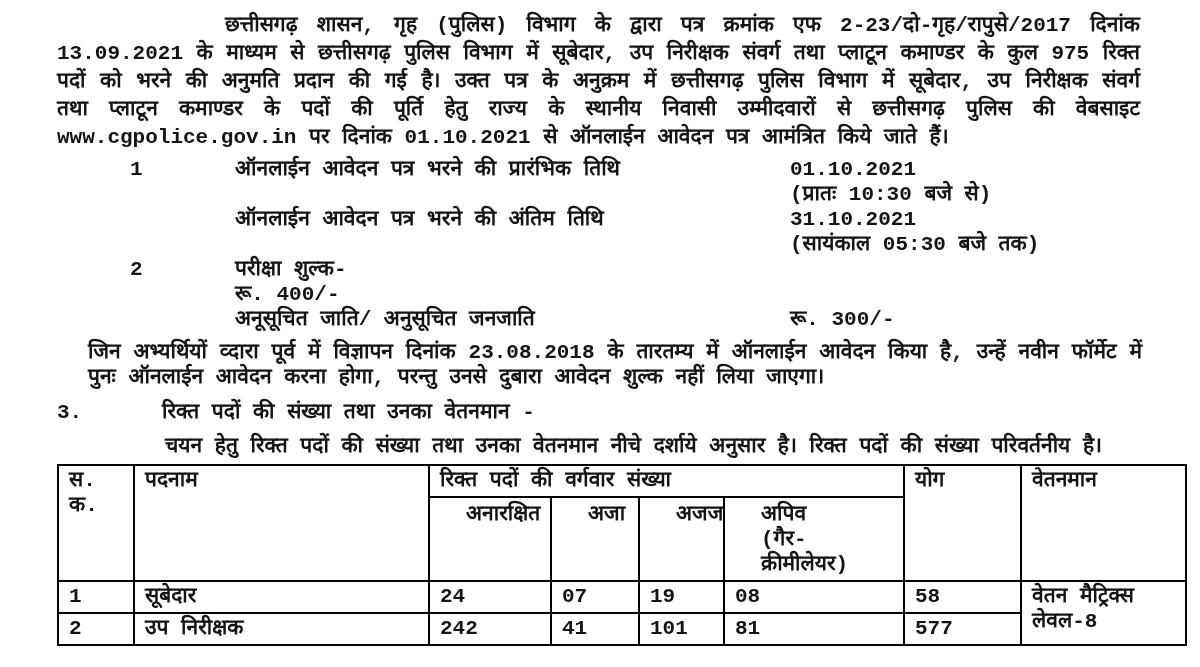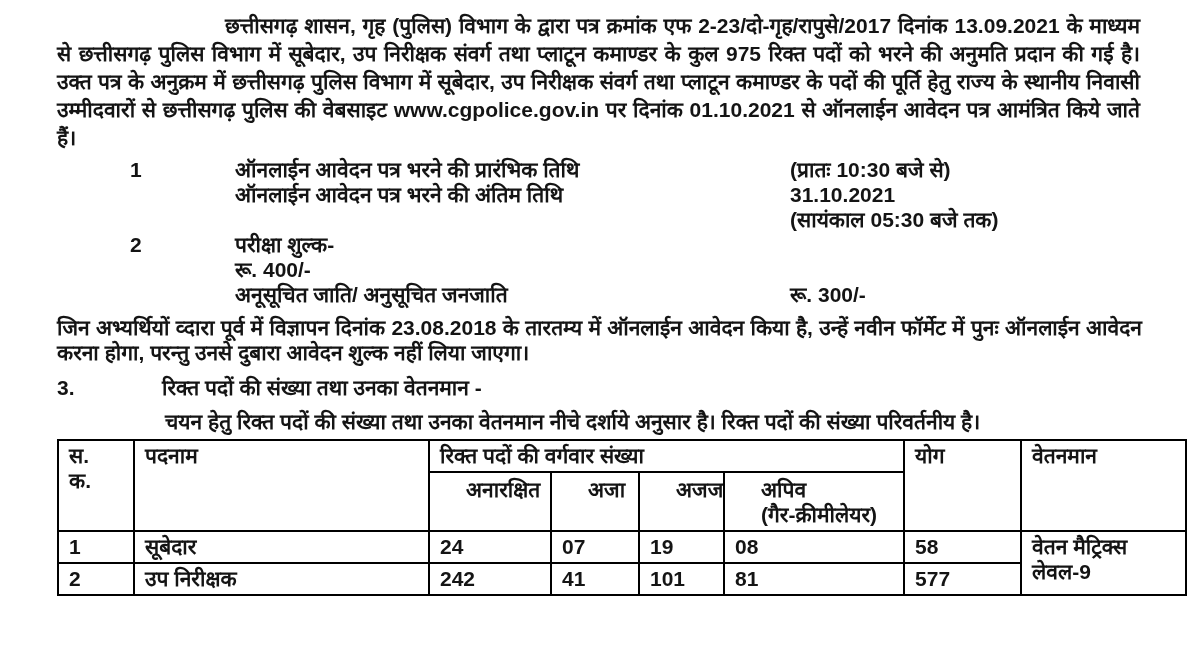--- a/index.html
+++ b/index.html
@@ -1,20 +1,20 @@
 <!DOCTYPE html>
 <html lang="hi"><head>
 <meta charset="utf-8">
 <style>
   * { margin: 0; padding: 0; box-sizing: border-box; }
   html, body { width: 1200px; height: 667px; overflow: hidden; background: #ffffff; }
   .page {
     width: 1200px; height: 667px;
     padding: 12px 0 0 57px;
-    font-family: Liberation Sans, sans-serif;
+    font-family: Liberation Mono, monospace;
     font-weight: 700;
     color: #141414;
     font-size: 21px;
     line-height: 25px;
   }
   .intro {
     width: 1083px;
     text-align: justify;
     text-indent: 168px;
     line-height: 28px;
@@ -27,21 +27,21 @@
   .item-body { flex: 1; }
   .item-row { display: flex; }
   .item-label { width: 555px; flex: none; }
   .item-value { flex: 1; }
   .note {
     display: flex;
     width: 1085px;
     margin-bottom: 10px;
   }
   .note-label { width: 95px; flex: none; }
-  .note-text { flex: 1; text-align: justify; }
+  .note-text { flex: 1; text-align: justify; margin-left: 31px; }
   .sec-heading { display: flex; margin-bottom: 8px; line-height: 26px; }
   .sec-num { width: 105px; flex: none; }
   .sec-body {
     width: 1085px;
     text-align: justify;
     text-indent: 108px;
     line-height: 26px;
     margin-bottom: 4px;
   }
   table.vtable {
@@ -74,20 +74,21 @@
 <div class="page">
 
   <p class="intro"><span>छत्तीसगढ़ शासन, गृह (पुलिस) विभाग के द्वारा पत्र क्रमांक एफ 2-23/दो-गृह/रापुसे/2017 दिनांक 13.09.2021 के माध्यम से छत्तीसगढ़ पुलिस विभाग में सूबेदार, उप निरीक्षक संवर्ग तथा प्लाटून कमाण्डर के कुल 975 रिक्त पदों को भरने की अनुमति प्रदान की गई है। उक्त पत्र के अनुक्रम में छत्तीसगढ़ पुलिस विभाग में सूबेदार, उप निरीक्षक संवर्ग तथा प्लाटून कमाण्डर के पदों की पूर्ति हेतु राज्य के स्थानीय निवासी उम्मीदवारों से छत्तीसगढ़ पुलिस की वेबसाइट </span><span>www.cgpolice.gov.in</span><span> पर दिनांक 01.10.2021 से ऑनलाईन आवेदन पत्र आमंत्रित किये जाते हैं।</span></p>
 
   <div class="item item-1">
     <div class="item-num">1</div>
     <div class="item-body">
       <div class="item-row">
         <div class="item-label">ऑनलाईन आवेदन पत्र भरने की प्रारंभिक तिथि</div>
         <div class="item-value">
+          <div>01.10.2021</div>
           <div>(प्रातः 10:30 बजे से)</div>
         </div>
       </div>
       <div class="item-row">
         <div class="item-label">ऑनलाईन आवेदन पत्र भरने की अंतिम तिथि</div>
         <div class="item-value">
           <div>31.10.2021</div>
           <div>(सायंकाल 05:30 बजे तक)</div>
         </div>
       </div>
@@ -147,21 +148,21 @@
 (गैर-क्रीमीलेयर)</th>
       </tr>
       <tr class="drow">
         <td>1</td>
         <td>सूबेदार</td>
         <td>24</td>
         <td>07</td>
         <td>19</td>
         <td>08</td>
         <td>58</td>
-        <td class="c-pay-scale" rowspan="2">वेतन मैट्रिक्स लेवल-9</td>
+        <td class="c-pay-scale" rowspan="2">वेतन मैट्रिक्स लेवल-8</td>
       </tr>
       <tr class="drow">
         <td>2</td>
         <td>उप निरीक्षक</td>
         <td>242</td>
         <td>41</td>
         <td>101</td>
         <td>81</td>
         <td>577</td>
       </tr>

